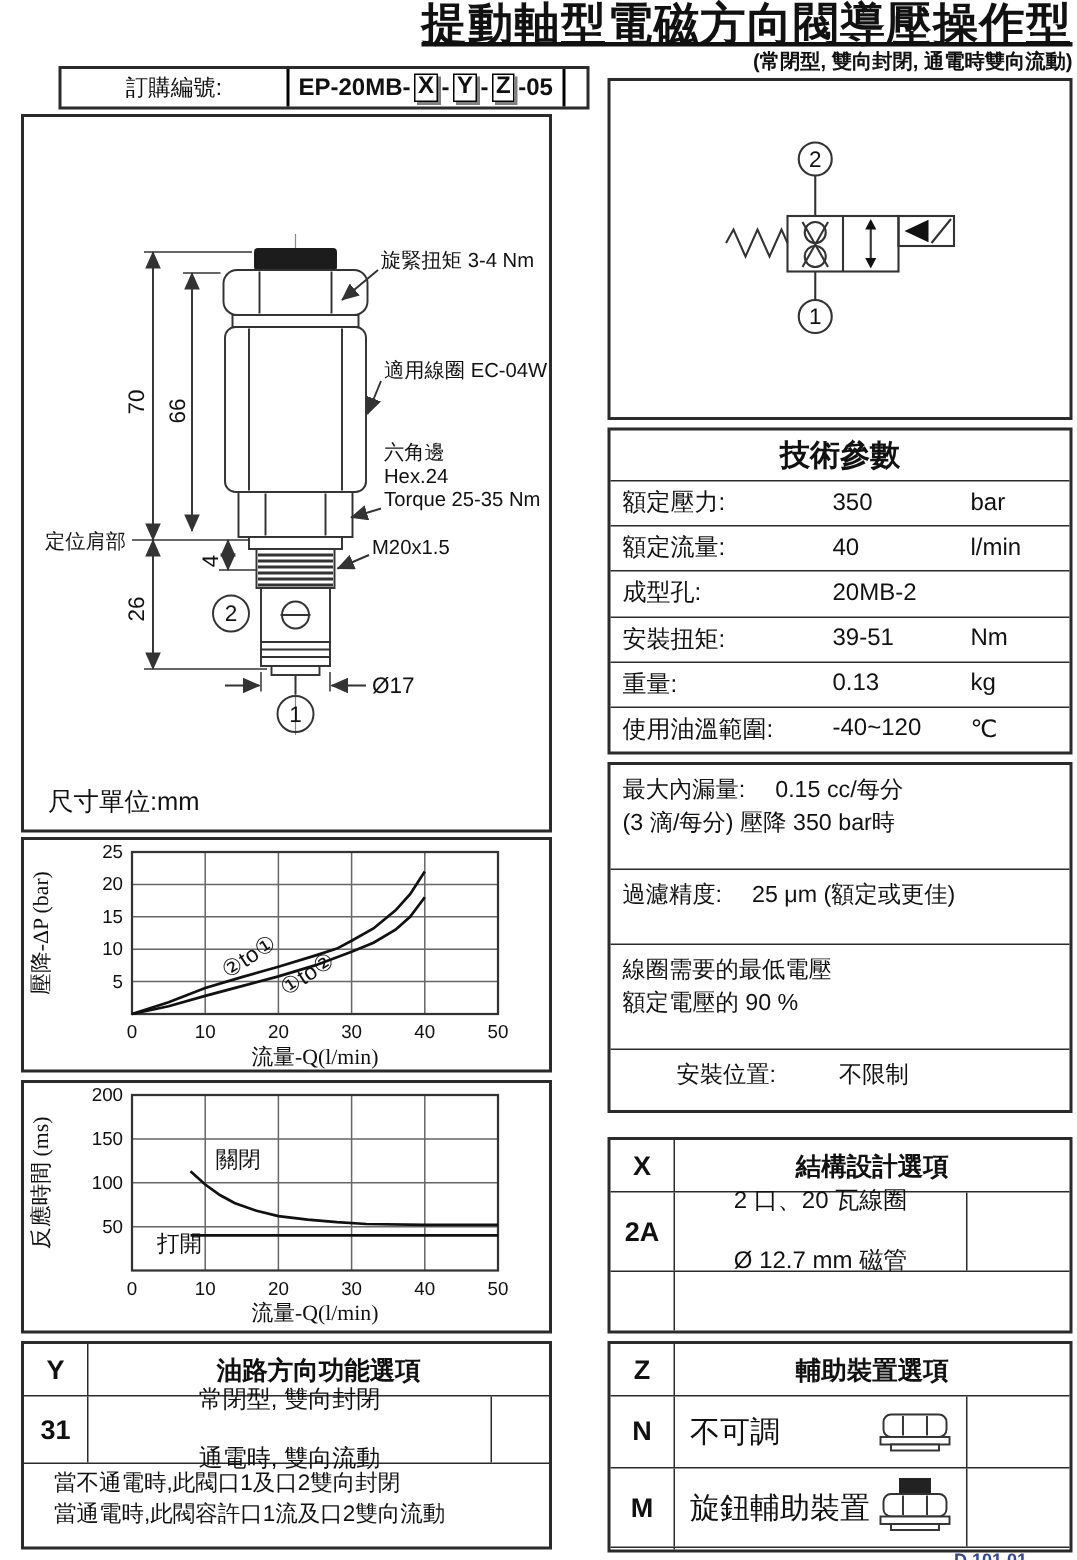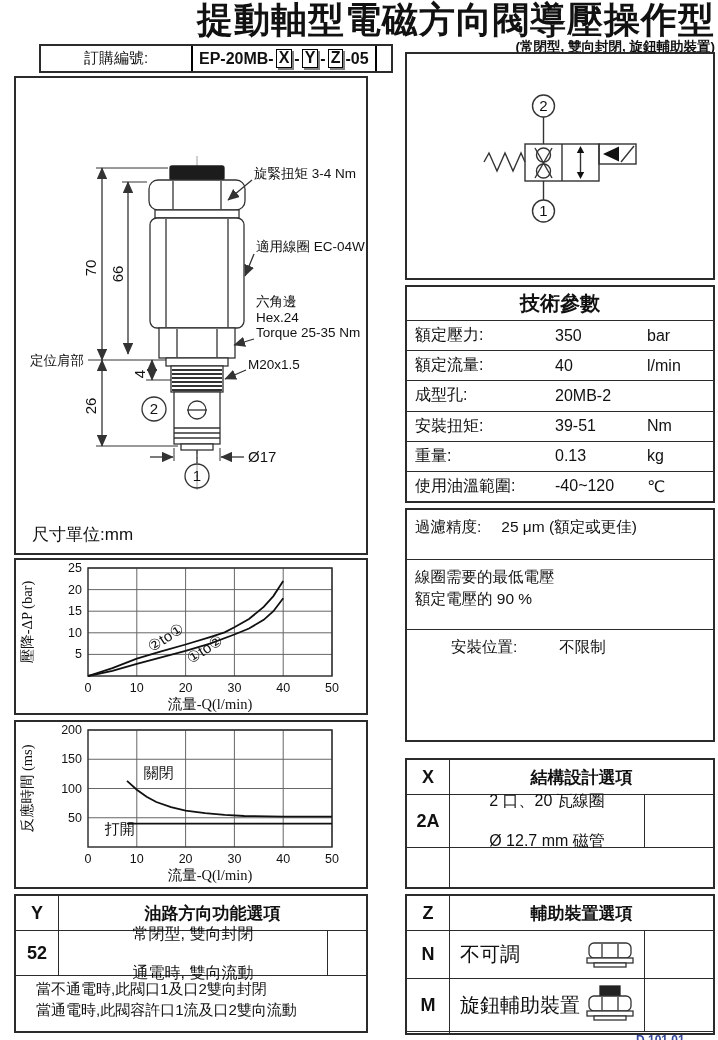--- a/index.html
+++ b/index.html
@@ -3,21 +3,21 @@
 <meta charset="utf-8">
 <style>
   html,body{margin:0;padding:0;}
   body{
     width:718px;height:1040px;position:relative;overflow:hidden;background:#fff;
     font-family:"Liberation Sans","DejaVu Sans",sans-serif;color:#111;
   }
   .box{position:absolute;border:2px solid #2b2b2b;background:#fff;box-sizing:border-box;}
   
   .title-block{position:absolute;top:1px;right:3px;text-align:right;line-height:1.05;}
-  .title-main{font-size:36px;font-weight:700;letter-spacing:1px;}
+  .title-main{font-size:30px;font-weight:700;letter-spacing:1px;text-decoration:underline;}
   .title-sub{font-size:13.5px;font-weight:700;margin-top:1px;}
   
   .order-box{left:14px;top:44px;width:354px;height:29px;display:flex;align-items:stretch;margin-left:25px;}
   .order-label{width:150px;display:flex;align-items:center;justify-content:center;font-size:15px;}
   .part-box{border-left:2px solid #000;border-right:2px solid #000;display:flex;align-items:center;
     padding:0 6px;font-weight:700;font-size:16px;white-space:nowrap;}
   .optbox{display:inline-block;border:1.5px solid #000;box-shadow:2px 2px 0 0 #808080;
     padding:0 2px;margin:0 2px;line-height:1.05;}
   
   .drawing-box{left:14px;top:76px;width:354px;height:479px;}
@@ -69,21 +69,21 @@
   .z-row1{height:47px;}.z-row2{height:52px;}
   .nut-wrap{margin-left:auto;margin-right:8px;display:flex;align-items:center;}
   
   .footer-code{position:absolute;left:636px;top:1033px;font-size:12px;font-weight:700;color:#35479b;}
 </style>
 </head>
 <body>
 
 <div class="title-block">
   <div class="title-main">提動軸型電磁方向閥導壓操作型</div>
-  <div class="title-sub">(常閉型, 雙向封閉, 旋鈕輔助裝置)</div>
+  <div class="title-sub">(常閉型, 雙向封閉, 通電時雙向流動)</div>
 </div>
 
 <div class="box order-box">
   <div class="order-label">訂購編號:</div>
   <div class="part-box">
     <span>EP-20MB-</span>
       <span class="optbox">X</span>
       <span>-</span>
       <span class="optbox">Y</span>
       <span>-</span>
@@ -243,20 +243,27 @@
       <span class="tech-unit">kg</span>
     </div>
   <div class="tech-row">
       <span class="tech-label">使用油溫範圍:</span>
       <span class="tech-value">-40~120</span>
       <span class="tech-unit">℃</span>
     </div>
 </div>
 
 <div class="box specs-box">
+  <div class="spec-row spec-r1">
+    <div class="spec-line1">
+        <span>最大內漏量:</span>
+        <span>0.15 cc/每分</span>
+      </div>
+    <div class="spec-note">(3 滴/每分) 壓降 350 bar時</div>
+  </div>
   <div class="spec-row spec-r2">
     <div class="spec-line1">
         <span>過濾精度:</span>
         <span>25 μm (額定或更佳)</span>
       </div>
   </div>
   <div class="spec-row spec-r3">
     <div class="spec-line1">
         <span>線圈需要的最低電壓</span>
       </div>
@@ -352,21 +359,21 @@
     <div style="flex:1;"></div>
   </div>
 </div>
 
 <div class="box y-table">
   <div class="opt-header">
     <div class="opt-code">Y</div>
     <div class="opt-title">油路方向功能選項</div>
   </div>
   <div class="opt-row y-row">
-    <div class="opt-code">52</div>
+    <div class="opt-code">31</div>
     <div class="opt-desc" style="line-height:19px;">
       <span>常閉型, 雙向封閉</span>
       <span>通電時, 雙向流動</span>
     </div>
     <div class="opt-spare" style="width:38px;"></div>
   </div>
   <div class="y-note">
     <div>當不通電時,此閥口1及口2雙向封閉</div>
     <div>當通電時,此閥容許口1流及口2雙向流動</div>
   </div>

